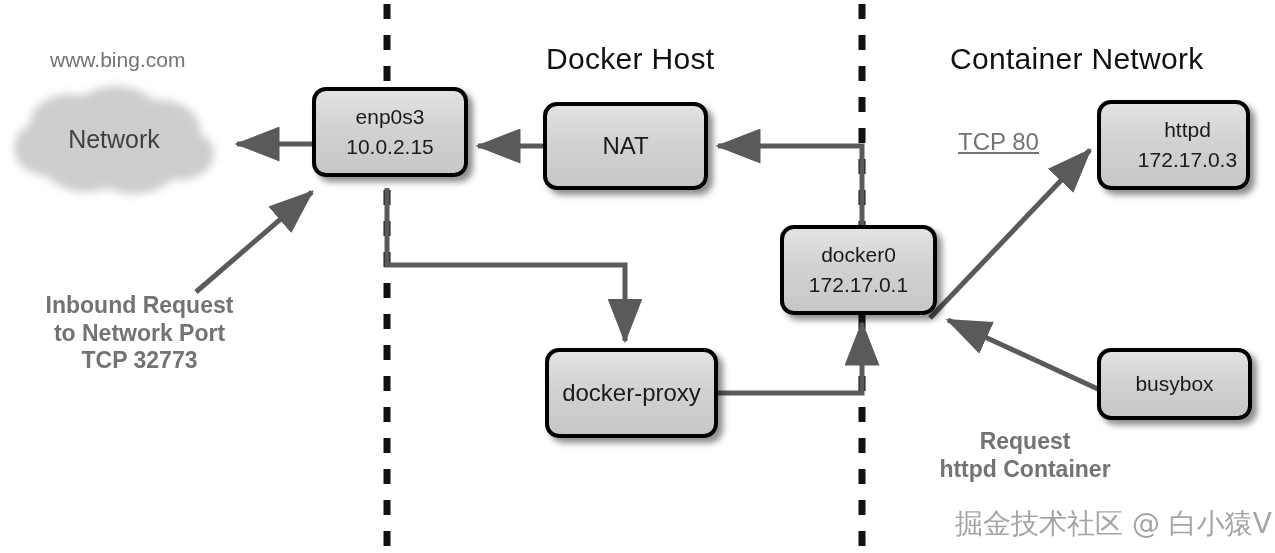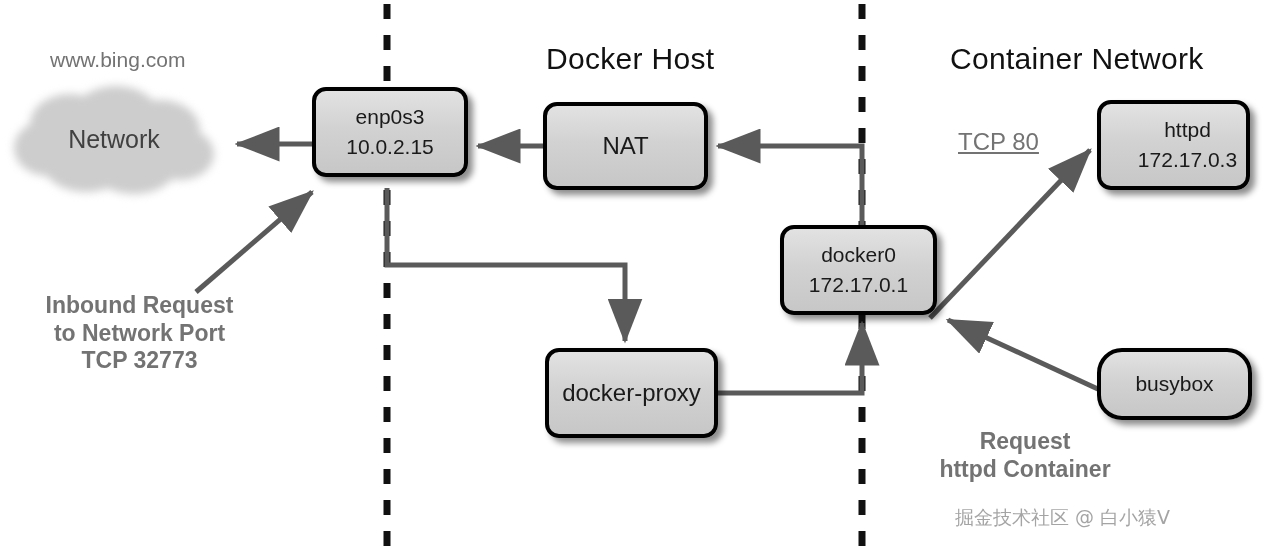--- a/index.html
+++ b/index.html
@@ -103,21 +103,21 @@
     color: #404040;
     z-index: 3;
   }
 
   
   #watermark {
     position: absolute;
     left: 955px;
     top: 505px;
     font-family: "DejaVu Sans", sans-serif;
-    font-size: 19px;
+    font-size: 28px;
     color: rgba(90,90,90,0.55);
     white-space: nowrap;
     z-index: 6;
   }
 </style>
 </head>
 <body>
 
 <div id="diagram-root">
 
@@ -187,21 +187,21 @@
   <div class="node-box" style="left:780px; top:225px; width:157px; height:90px;">
     <span class="node-line1">docker0</span>
     <span class="node-line2">172.17.0.1</span>
   </div>
 
   <div class="node-box" style="left:1097px; top:100px; width:153px; height:90px;padding-left:28px;">
     <span class="node-line1">httpd</span>
     <span class="node-line2">172.17.0.3</span>
   </div>
 
-  <div class="node-box" style="left:1097px; top:348px; width:155px; height:72px;border-radius:25px;">
+  <div class="node-box" style="left:1097px; top:348px; width:155px; height:72px;">
     <span class="node-line1">busybox</span>
   </div>
 
   <div class="annotation bold-narrow" style="left:42px; top:292px; width:195px;">
     <div>Inbound Request</div>
     <div>to Network Port</div>
     <div>TCP  32773</div>
   </div>
 
   <div class="annotation big-plain" style="left:958px; top:128px;">TCP 80</div>

